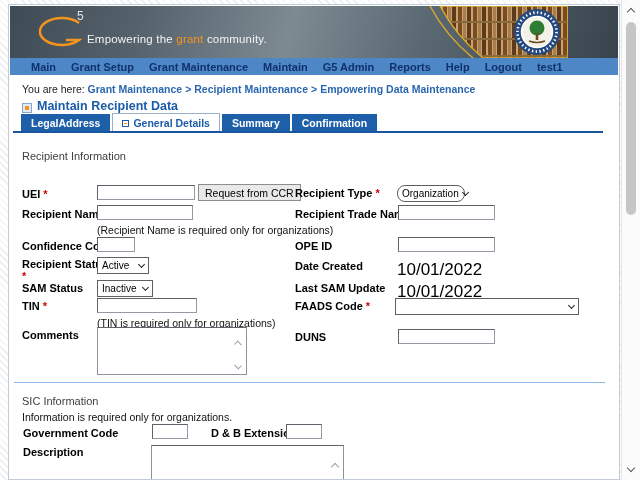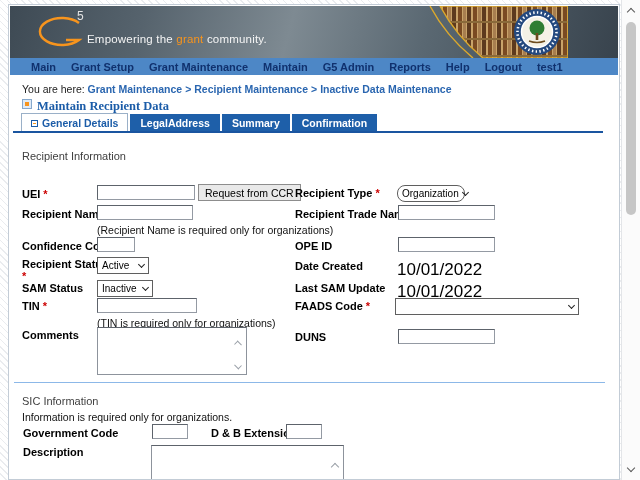--- a/index.html
+++ b/index.html
@@ -24,21 +24,21 @@
   .navbar { position:absolute; left:1px; right:1px; top:53px; height:17px; background:#4d87c6;
     display:flex; align-items:center; gap:15px; padding-left:21px;
     font-size:11px; font-weight:bold; color:#10316e; }
   .navbar span { cursor:pointer; white-space:nowrap; }
 
   
   .breadcrumb { position:absolute; left:13px; top:78px; font-size:10.5px; color:#222; }
   .breadcrumb a { color:#2a66b0; font-weight:bold; text-decoration:none; cursor:pointer; }
   .breadcrumb .sep { color:#2a66b0; font-weight:bold; margin:0 3px; }
 
-  .title-row { position:absolute; left:13px; top:94px; display:flex; align-items:flex-start; gap:5px;font-family:Liberation Serif, serif; }
+  .title-row { position:absolute; left:13px; top:94px; display:flex; align-items:flex-end; gap:5px; }
   .title-icon { width:10px; height:10px; border:1px solid #86a8cc; background:#dfeaf6; position:relative; }
   .title-icon::after { content:""; position:absolute; left:2px; top:2px; width:4px; height:4px; background:#f7941d; }
   .page-title { font-size:12.5px; font-weight:bold; color:#1b5ca8; }
 
   .tabs { position:absolute; left:4px; right:16px; top:108px; height:20px;
     display:flex; align-items:flex-end; gap:2px; padding-left:8px;
     border-bottom:2px solid #1a55a0; }
   .tab { background:#1e5fa9; color:#fff; font-size:10.5px; font-weight:bold;
     padding:3px 10px 2px; cursor:pointer; white-space:nowrap; }
   .tab.active { background:#fff; color:#1b5ca8; border:1px solid #9ab0c8; border-bottom:none;
@@ -122,34 +122,34 @@
     <span>Maintain</span>
     <span>G5 Admin</span>
     <span>Reports</span>
     <span>Help</span>
     <span>Logout</span>
     <span>test1</span>
   </div>
 
   <div class="breadcrumb">
     <span>You are here:</span>
-    <a>Grant Maintenance</a><span class="sep">&gt;</span><a>Recipient Maintenance</a><span class="sep">&gt;</span><a>Inactive Data Maintenance</a>
+    <a>Grant Maintenance</a><span class="sep">&gt;</span><a>Recipient Maintenance</a><span class="sep">&gt;</span><a>Empowering Data Maintenance</a>
   </div>
 
   <div class="title-row">
     <span class="title-icon"></span>
     <span class="page-title">Maintain Recipient Data</span>
   </div>
 
   <div class="tabs">
+    <div class="tab">LegalAddress</div>
     <div class="tab active">
       <span class="tab-glyph"></span>
       <span>General Details</span>
     </div>
-    <div class="tab">LegalAddress</div>
     <div class="tab">Summary</div>
     <div class="tab">Confirmation</div>
   </div>
 
   <div class="form-area">
 
     <div class="sectitle" style="left:13px; top:16px;">Recipient Information</div>
 
 
     <div class="fl" style="left:13px; top:54px;"><span>UEI</span><span class="req">*</span></div>

